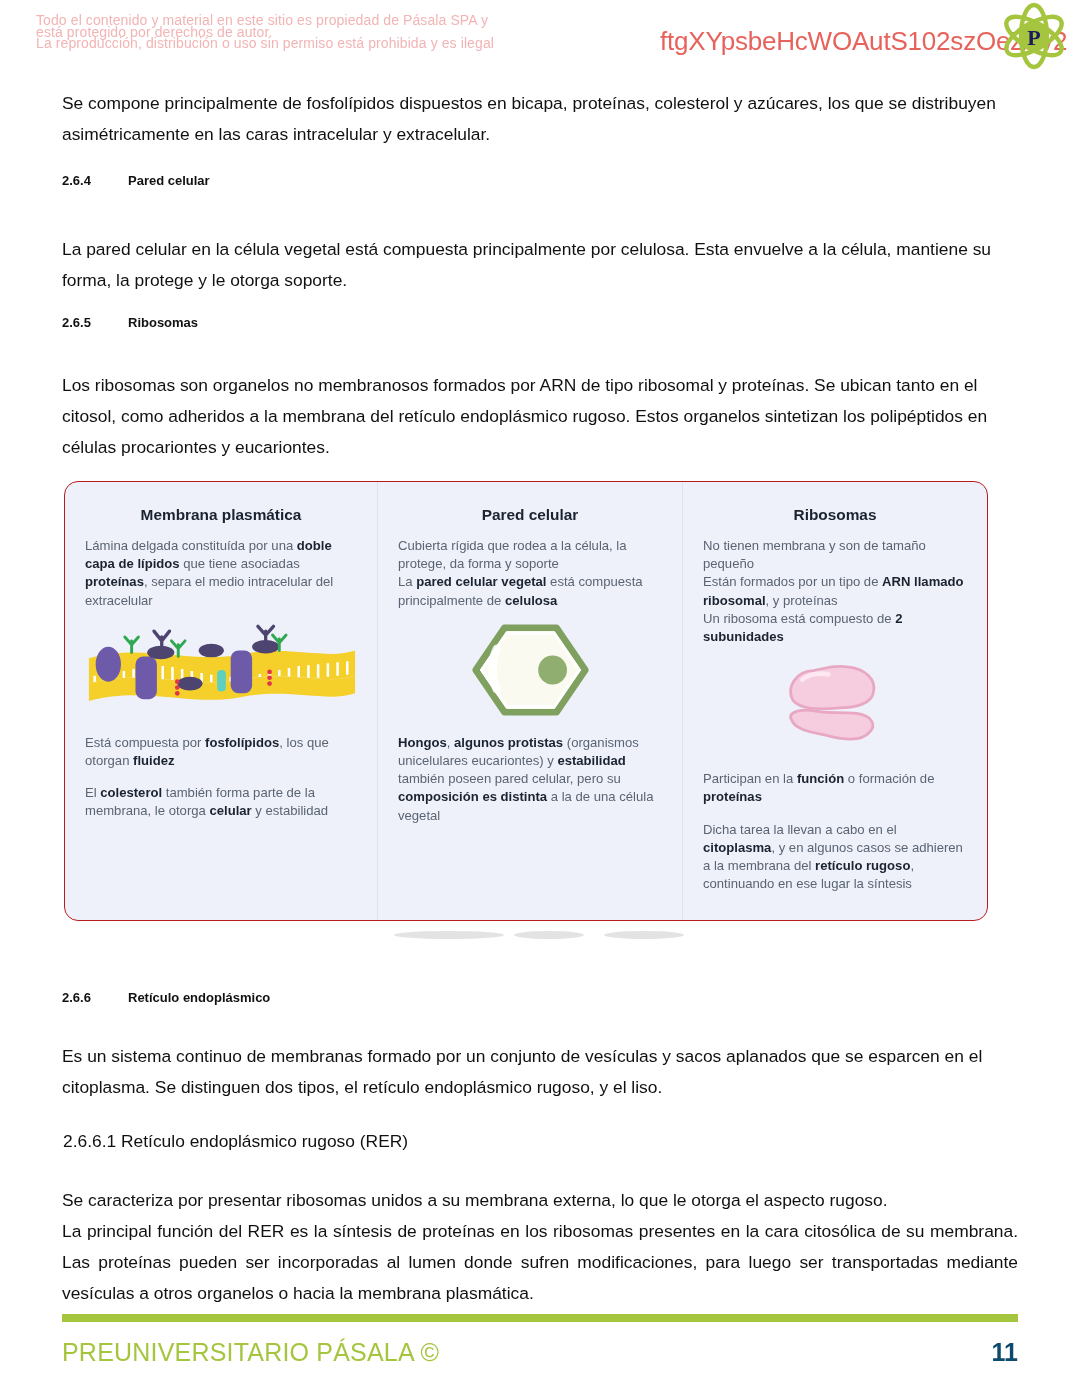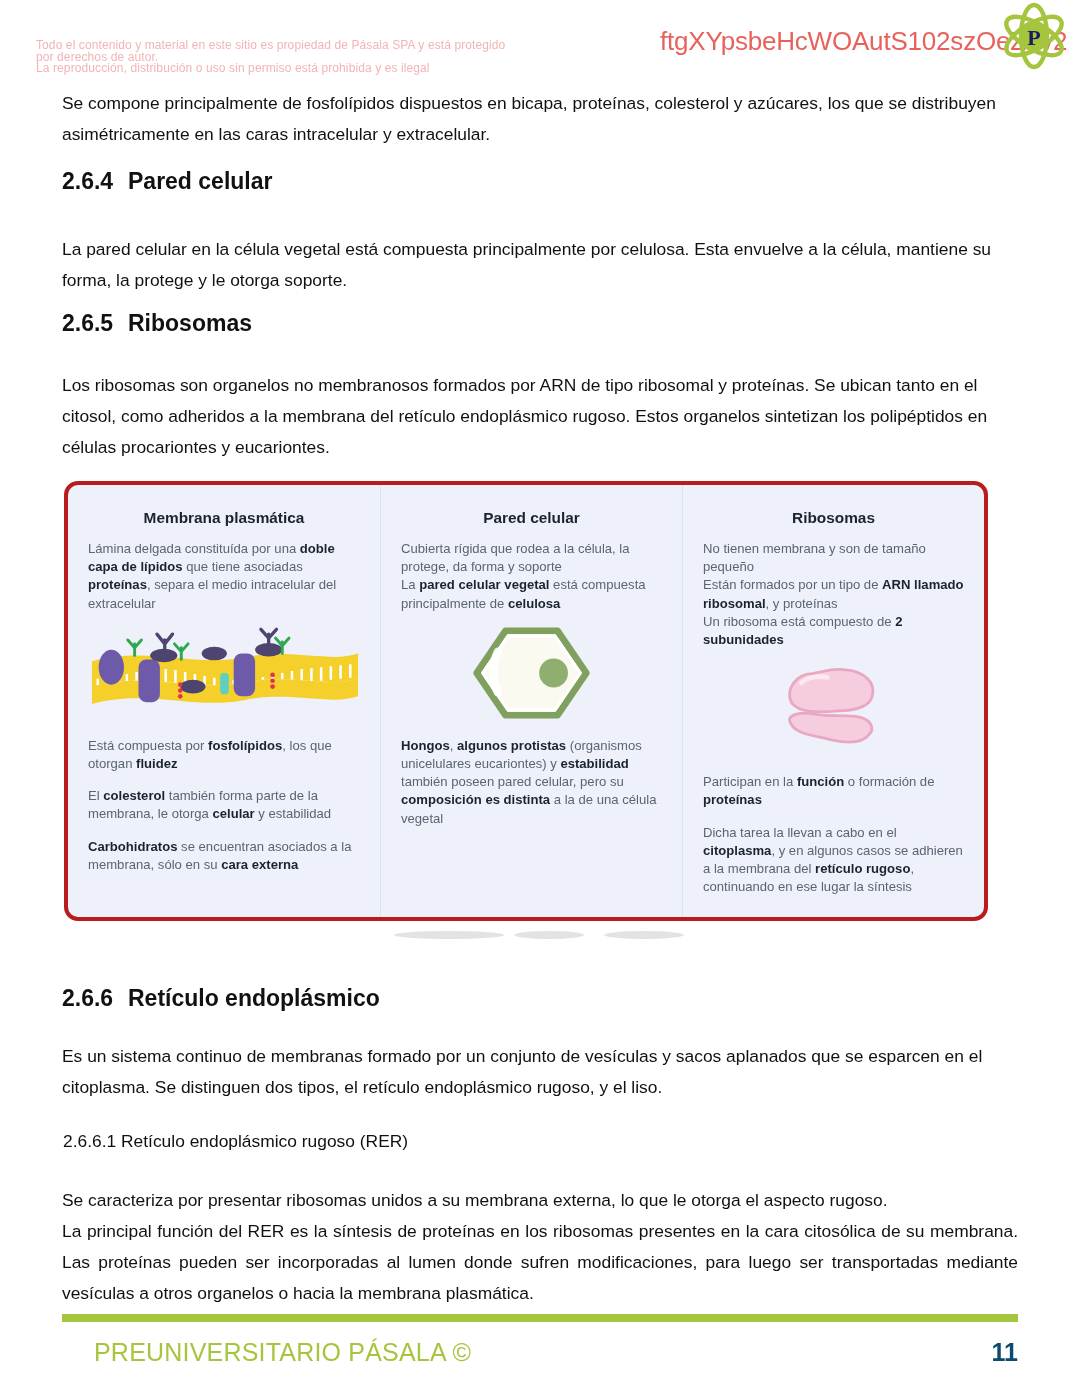--- a/index.html
+++ b/index.html
@@ -19,23 +19,23 @@
   
   .header {
     position: absolute;
     top: 0; left: 0;
     width: 1080px;
     height: 80px;
   }
   .copyright {
     position: absolute;
     left: 36px;
-    top: 40px;
+    top: 15px;
     width: 470px;
-    font-size: 12px;
+    font-size: 14px;
     line-height: 11.5px;
     color: #f2b4b4;
     letter-spacing: 0.1px;
   }
   .watermark {
     position: absolute;
     left: 660px;
     top: 26px;
     font-size: 26px;
     color: #e8625c;
@@ -59,21 +59,21 @@
   }
   p.body {
     margin: 0;
     font-size: 17.4px;
     line-height: 31px;
     color: #111111;
   }
   p.justify { text-align: justify; }
   h3.heading {
     margin: 0;
-    font-size: 23px;
+    font-size: 13px;
     font-weight: bold;
     color: #111111;
     line-height: 26px;
   }
   h3.heading .num { display: inline-block; width: 66px; }
   p.subheading {
     margin: 1px;
     font-size: 17.4px;
     font-weight: normal;
     color: #111111;
@@ -86,21 +86,21 @@
   .sp-34 { height: 34px; }
   .sp-40 { height: 40px; }
 
   
   .figure {
     position: relative;
     width: 924px;
     height: 440px;
     margin-left: 2px;
     background: #eef1fa;
-    border: 4px solid #b91c1c;
+    border: 1px solid #b91c1c;
     border-radius: 14px;
     box-sizing: border-box;
     overflow: hidden;
   }
   .fig-cols {
     display: flex;
     height: 100%;
   }
   .fig-col {
     flex: 1 1 0;
@@ -155,21 +155,20 @@
   .footer-rule {
     height: 8px;
     background: #a5c53f;
     width: 100%;
   }
   .footer-row {
     display: flex;
     justify-content: space-between;
     align-items: center;
     margin-top: 16px;
-    margin-left: 32px;
   }
   .footer-left {
     font-size: 25px;
     color: #a5c53f;
     letter-spacing: 0.2px;
   }
   .footer-right {
     font-size: 25px;
     font-weight: bold;
     color: #0c4a6e;
@@ -311,21 +310,20 @@
 
               <g fill="#5fd0c0">
                 <rect x="136" y="50" width="9" height="22" rx="4"></rect>
               </g>
             </g>
           </svg>
         </div>
         <div class="lower-text">
             <p>Está compuesta por <b>fosfolípidos</b>, los que otorgan <b>fluidez</b></p>
             <p>El <b>colesterol</b> también forma parte de la membrana, le otorga <b>celular</b> y estabilidad</p>
-            <p><b>Carbohidratos</b> se encuentran asociados a la membrana, sólo en su <b>cara externa</b></p>
           </div>
       </div>
 
       <div class="fig-col divider-l">
         <div class="col-title">Pared celular</div>
         <div class="col-text">Cubierta rígida que rodea a la célula, la protege, da forma y soporte<br>La <b>pared celular vegetal</b> está compuesta principalmente de <b>celulosa</b></div>
         <div class="art">
           <svg viewBox="0 0 130 100" width="125" height="96">
             <polygon points="38,6 92,6 122,50 92,94 38,94 8,50" fill="#fbfaf0" stroke="#7fa05e" stroke-width="7" stroke-linejoin="round"></polygon>
             <polygon points="40,12 90,12 116,50 90,88 40,88 14,50" fill="#fbfaf0" stroke="#ffffff" stroke-width="3" stroke-linejoin="round"></polygon>

